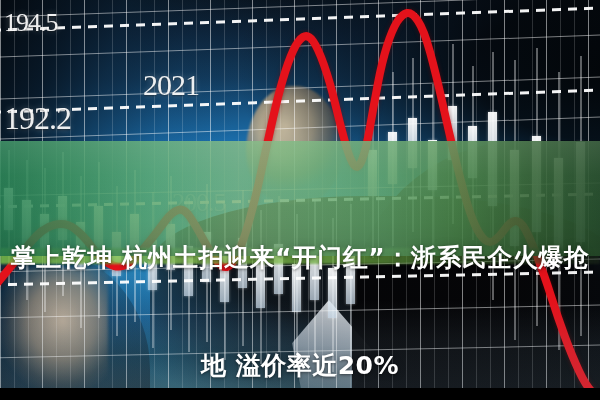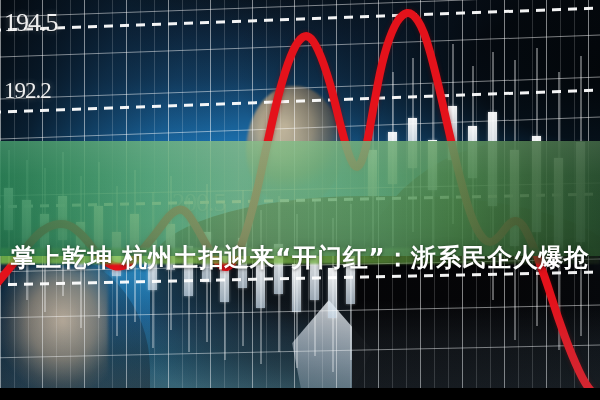--- a/index.html
+++ b/index.html
@@ -342,31 +342,33 @@
       <div class="hline" style="top: 318px; transform: rotate(-1.2deg);"></div>
       <div class="hline" style="top: 358px; transform: rotate(-1.2deg);"></div>
       <div class="hdash" style="top: 30px; transform: rotate(-2.1deg);"></div>
       <div class="hdash" style="top: 112px; transform: rotate(-2.1deg);"></div>
       <div class="hdash" style="top: 206px; transform: rotate(-1.2deg);"></div>
       <div class="hdash" style="top: 284px; transform: rotate(-1.2deg);"></div>
     </div>
 
   <div class="layer" id="numbers">
       <div class="numlabel" style="left: 4px; top: 8px; font-size: 26px;">194.5</div>
-      <div class="numlabel" style="left: 4px; top: 78px; font-size: 23px;">192.2</div>
+      <div class="numlabel" style="left: 4px; top: 100px; font-size: 32px;">192.2</div>
+      <div class="numlabel" style="left: 143px; top: 68px; font-size: 30px;">2021</div>
       <div class="numlabel" style="left: 172px; top: 188px; font-size: 26px; opacity: 0.35;">200.5</div>
     </div>
 
   <svg id="redline" viewBox="0 0 600 400" preserveAspectRatio="none">
     <path id="redline-path" d="M -10 292 Q 18 258 30 243 Q 42 228 54 225 Q 66 222 75 229 Q 84 236 92 247 Q 100 258 108 263 Q 116 268 123 266 Q 130 264 138 255 Q 146 246 153 237 Q 160 228 166 220 Q 172 212 178 210 Q 184 208 190 217 Q 196 226 203 239 Q 210 252 216 260 Q 222 268 227 267 Q 232 266 238 253 Q 244 240 250 218 Q 256 196 262 168 Q 268 140 273 118 Q 278 96 283 79 Q 288 62 293 51 Q 298 40 303 37 Q 308 34 313 41 Q 318 48 324 65 Q 330 82 335 103 Q 340 124 345 142 Q 350 160 354 165 Q 358 170 362 160 Q 366 150 370 127 Q 374 104 378 83 Q 382 62 387 46 Q 392 30 397 22 Q 402 14 407 13 Q 412 12 418 21 Q 424 30 430 52 Q 436 74 442 101 Q 448 128 454 153 Q 460 178 465 196 Q 470 214 475 225 Q 480 236 485 240 Q 490 244 495 240 Q 500 236 505 229 Q 510 222 515 221 Q 520 220 525 229 Q 530 238 537 256 Q 544 274 551 296 Q 558 318 565 337 Q 572 356 579 371 Q 586 386 593 393 L 600 400" stroke="#e4121b"></path>
   </svg>
 
   <div id="ground"></div>
   <div id="bottom-sheen"></div>
 
   <div id="green-band"></div>
   <div id="green-band-shade"></div>
 
   <div id="headline">
     <span class="l1">掌上乾坤 杭州土拍迎来“开门红”：浙系民企火爆抢</span>
+    <span class="l2">地 溢价率近20%</span>
   </div>
 
 </div>
 
 </body></html>

